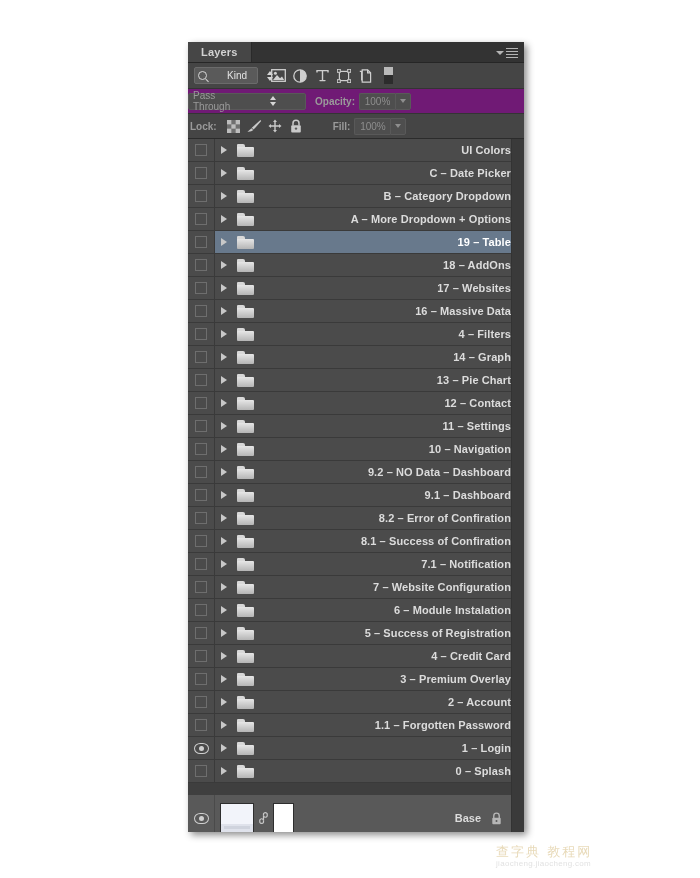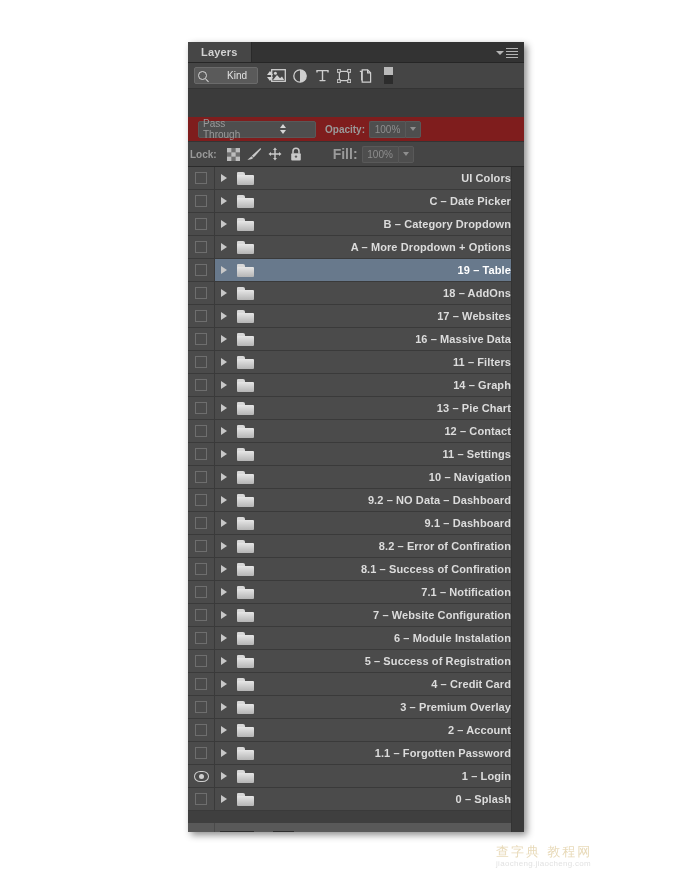--- a/index.html
+++ b/index.html
@@ -130,26 +130,25 @@
     width: 22px; height: 20px;
     display: flex; align-items: center; justify-content: center;
     flex: none;
   }
   .ficon svg { display: block; }
 
   
   .blendrow {
     height: 25px;
     flex: none;
-    background: #7f1d1d;
+    background: #701a75;
     border-bottom: 1px solid #343434;
     display: flex;
     align-items: center;
-    padding: 0 10px;
-    margin-top: 28px;
+    padding: 0 0;
   }
   .blend-select {
     width: 118px;
     height: 17px;
     background: #4e4e4e;
     border: 1px solid #595959;
     border-radius: 2px;
     display: flex;
     align-items: center;
     padding: 0 4px;
@@ -198,21 +197,21 @@
   .lock-label {
     font-size: 10px; color: #9a9a9a; font-weight: bold;
     margin-right: 6px;
   }
   .licon {
     width: 21px; height: 20px;
     display: flex; align-items: center; justify-content: center;
     flex: none;
   }
   .fill-label {
-    font-size: 14px; color: #9a9a9a; font-weight: bold;
+    font-size: 10px; color: #9a9a9a; font-weight: bold;
     margin-left: 26px; margin-right: 4px;
   }
 
   
   .listwrap {
     flex: 1;
     display: flex;
     background: #3f3f3f;
     overflow: hidden;
     position: relative;
@@ -667,21 +666,21 @@
             </div>
             <div class="arrowcell">
               <span class="tri-right"></span>
             </div>
             <div class="foldercell">
               <span class="folder">
                 <span class="tab2"></span>
                 <span class="body"></span>
               </span>
             </div>
-            <div class="namecell">11 – Filters</div>
+            <div class="namecell">4 – Filters</div>
           </div>
           <div class="row">
             <div class="eyecell">
               <span class="eye-empty"></span>
             </div>
             <div class="arrowcell">
               <span class="tri-right"></span>
             </div>
             <div class="foldercell">
               <span class="folder">

